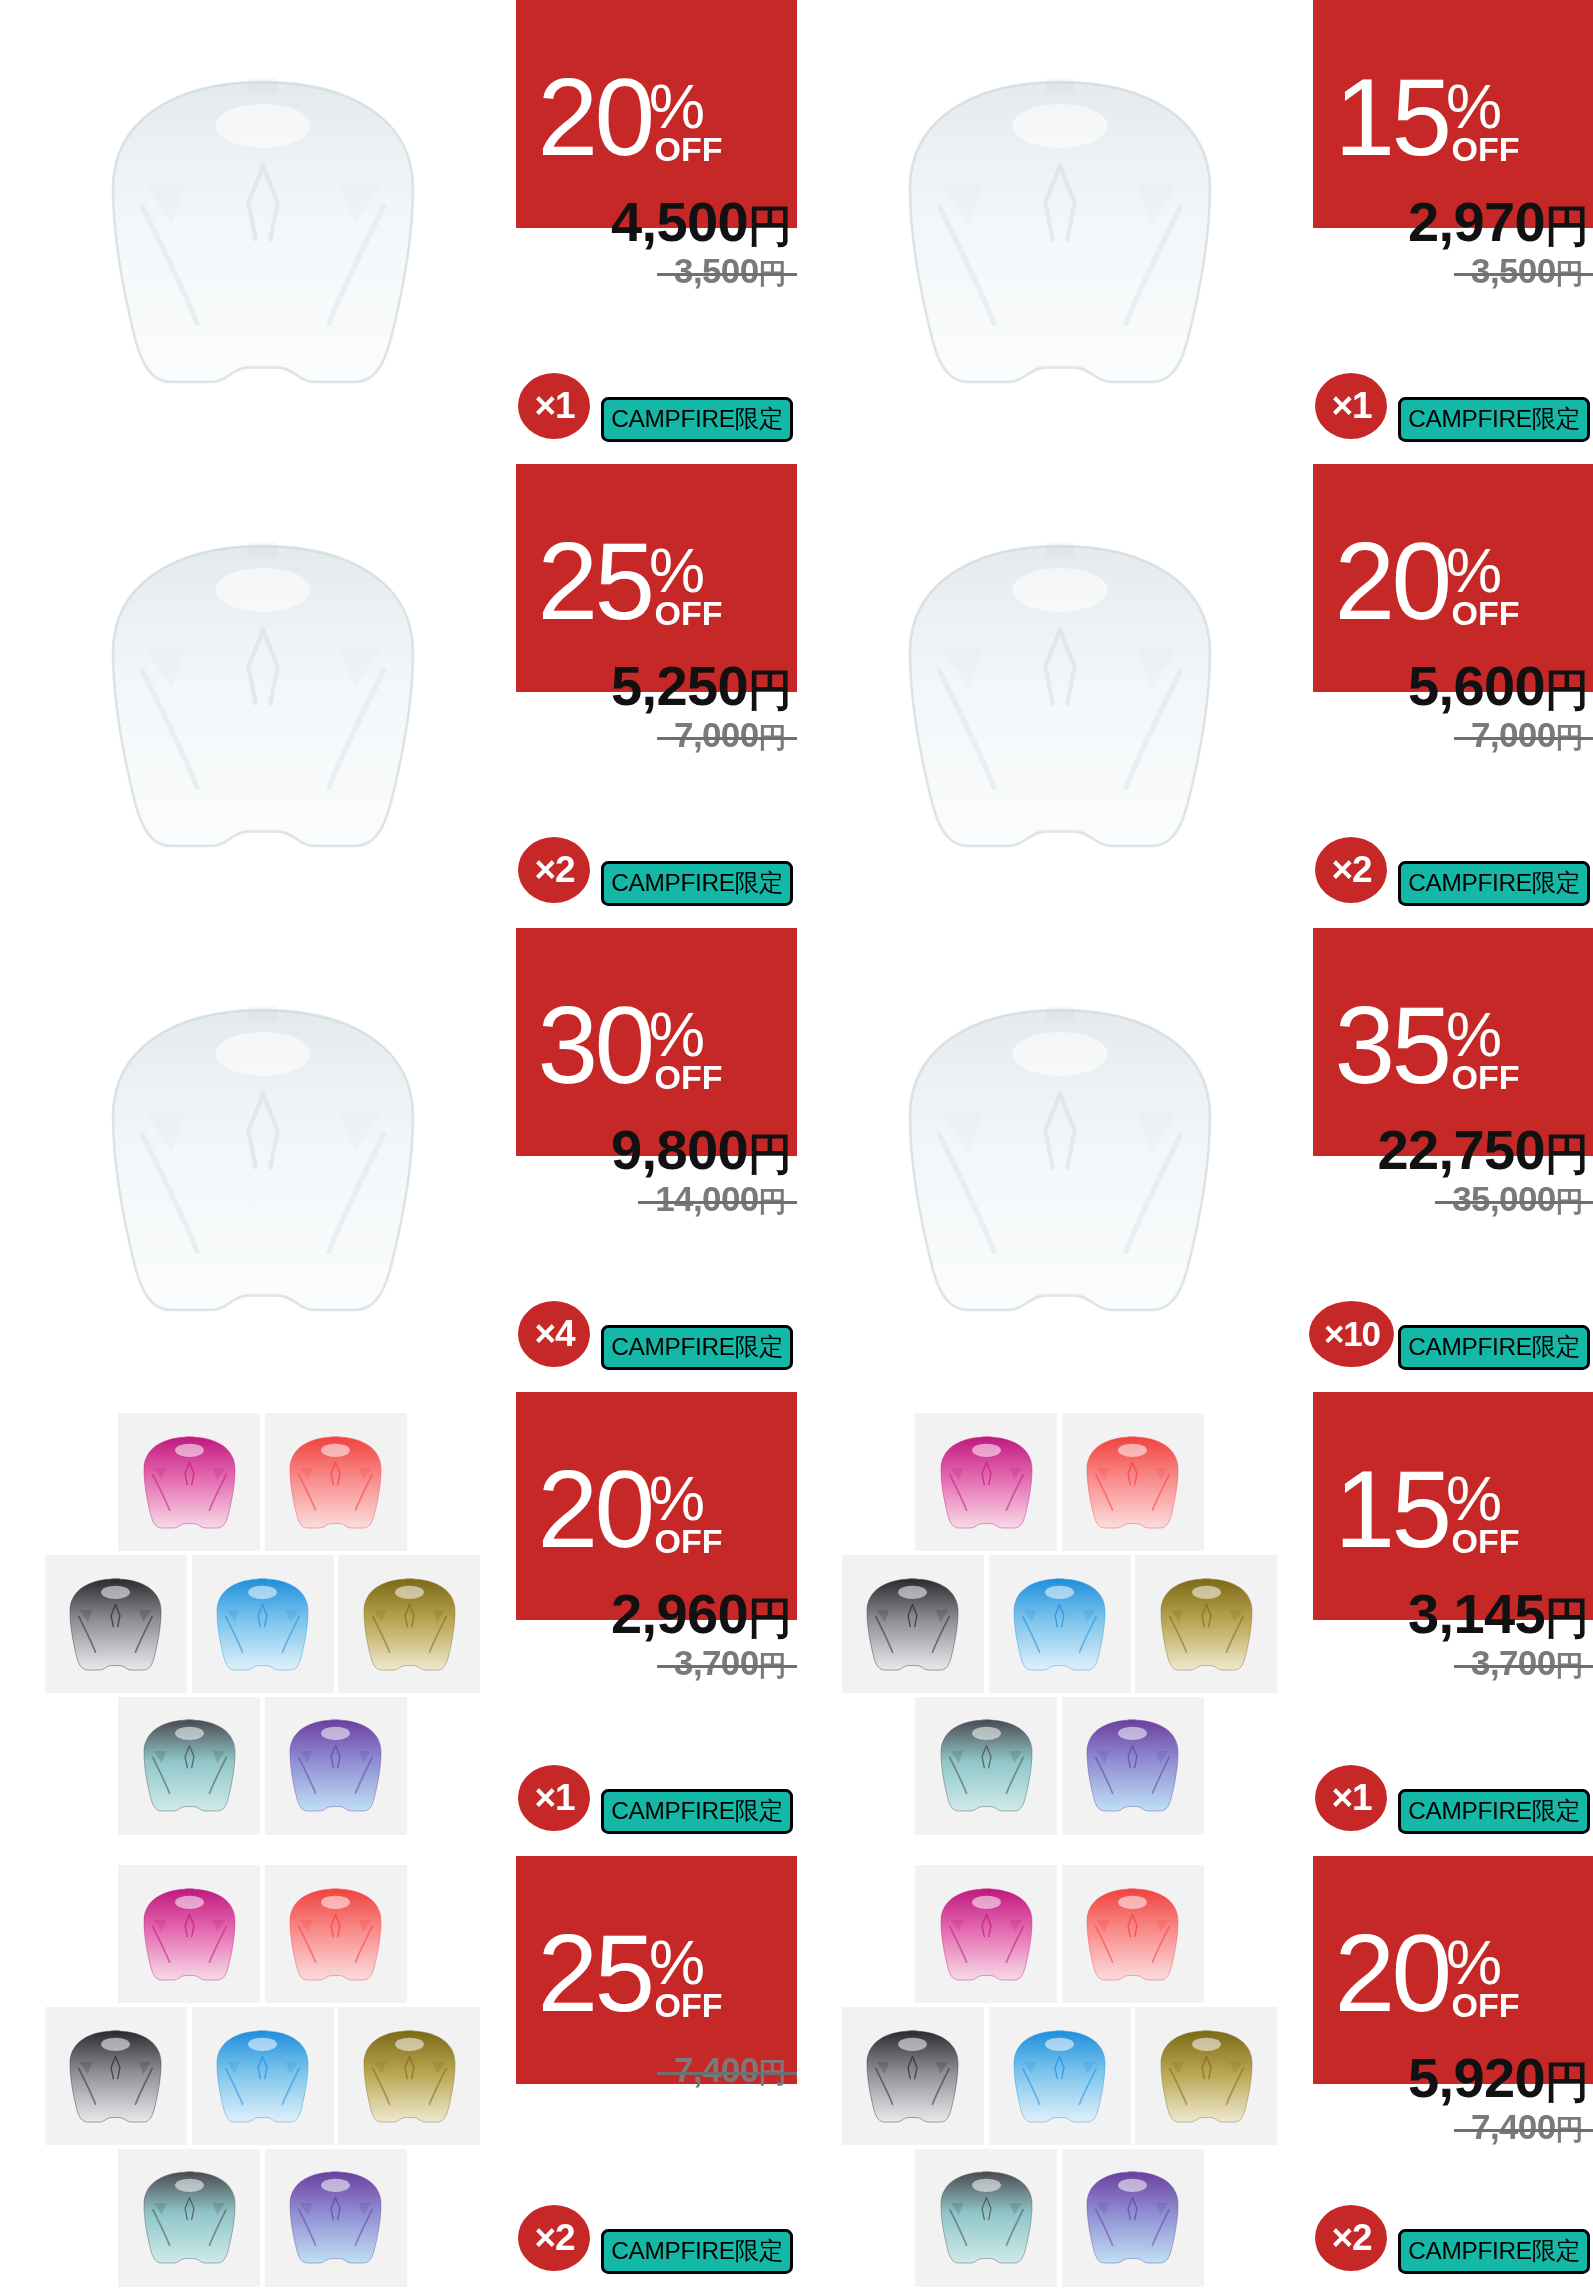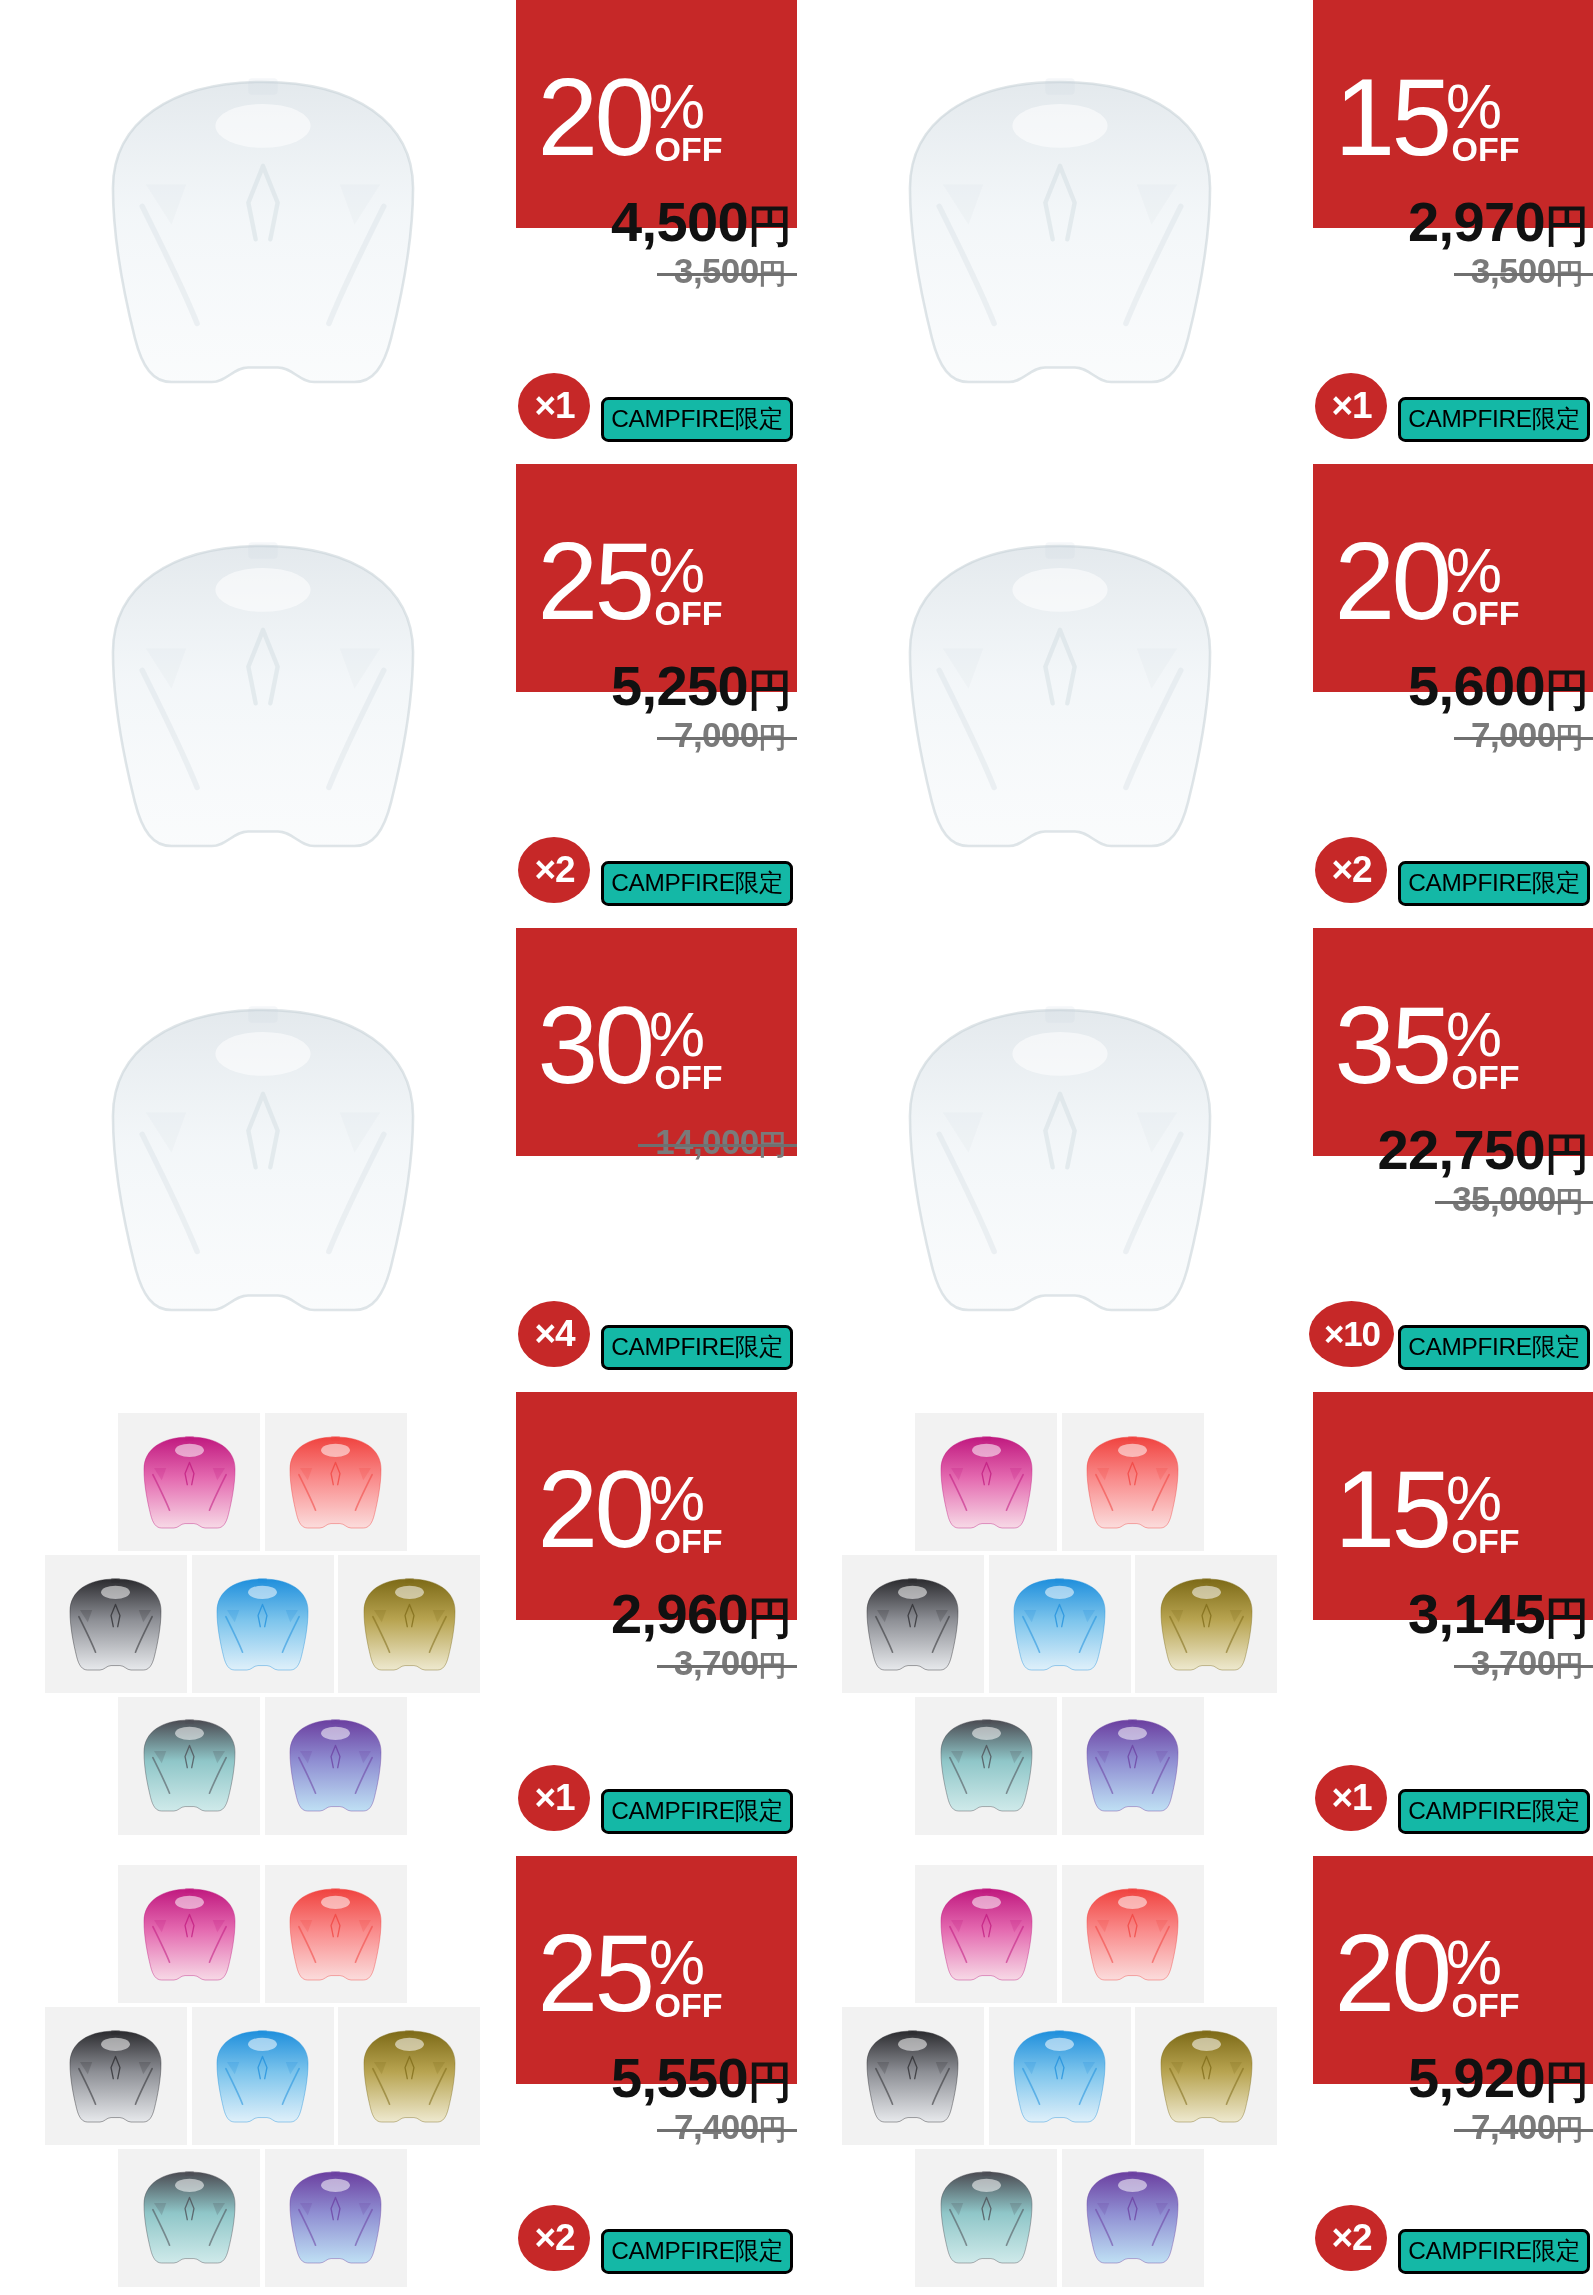--- a/index.html
+++ b/index.html
@@ -424,20 +424,23 @@
 
       <div class="badge">
         <div class="badge-inner">
           <span class="pct">30</span>
           <span class="pct-sym">%</span>
           <span class="off">OFF</span>
         </div>
       </div>
 
       <div class="price-block">
+        <div class="price-now">
+          <span>9,800</span><span class="yen">円</span>
+        </div>
         <div class="price-old-row">
           <div class="price-old">
             <span>14,000</span><span class="yen">円</span>
           </div>
         </div>
       </div>
 
       <div class="foot">
         <div class="qty">×4</div>
         <div class="limited">CAMPFIRE限定</div>
@@ -1261,23 +1264,20 @@
 
       <div class="badge">
         <div class="badge-inner">
           <span class="pct">25</span>
           <span class="pct-sym">%</span>
           <span class="off">OFF</span>
         </div>
       </div>
 
       <div class="price-block">
-        <div class="price-now">
-          <span>5,550</span><span class="yen">円</span>
-        </div>
         <div class="price-old-row">
           <div class="price-old">
             <span>7,400</span><span class="yen">円</span>
           </div>
         </div>
       </div>
 
       <div class="foot">
         <div class="qty">×2</div>
         <div class="limited">CAMPFIRE限定</div>

